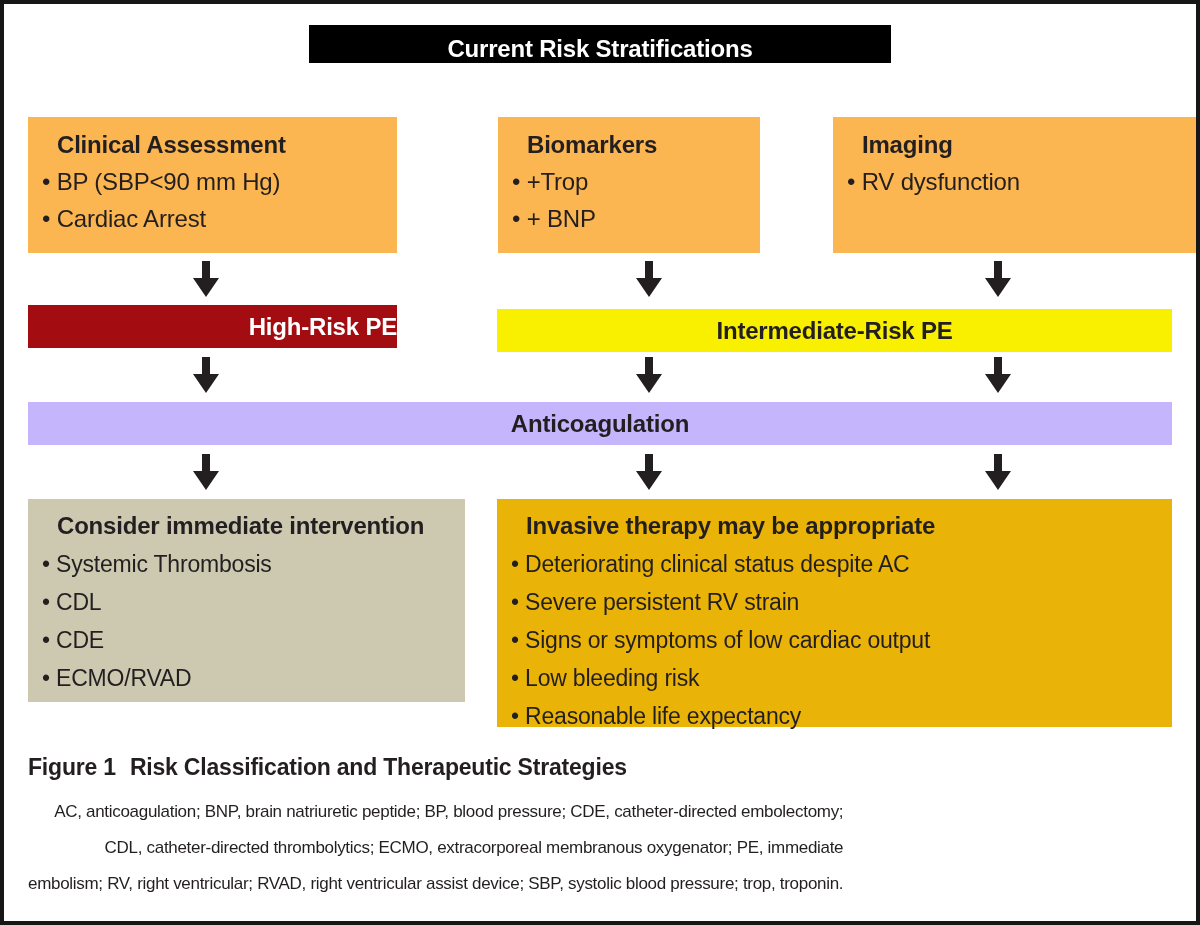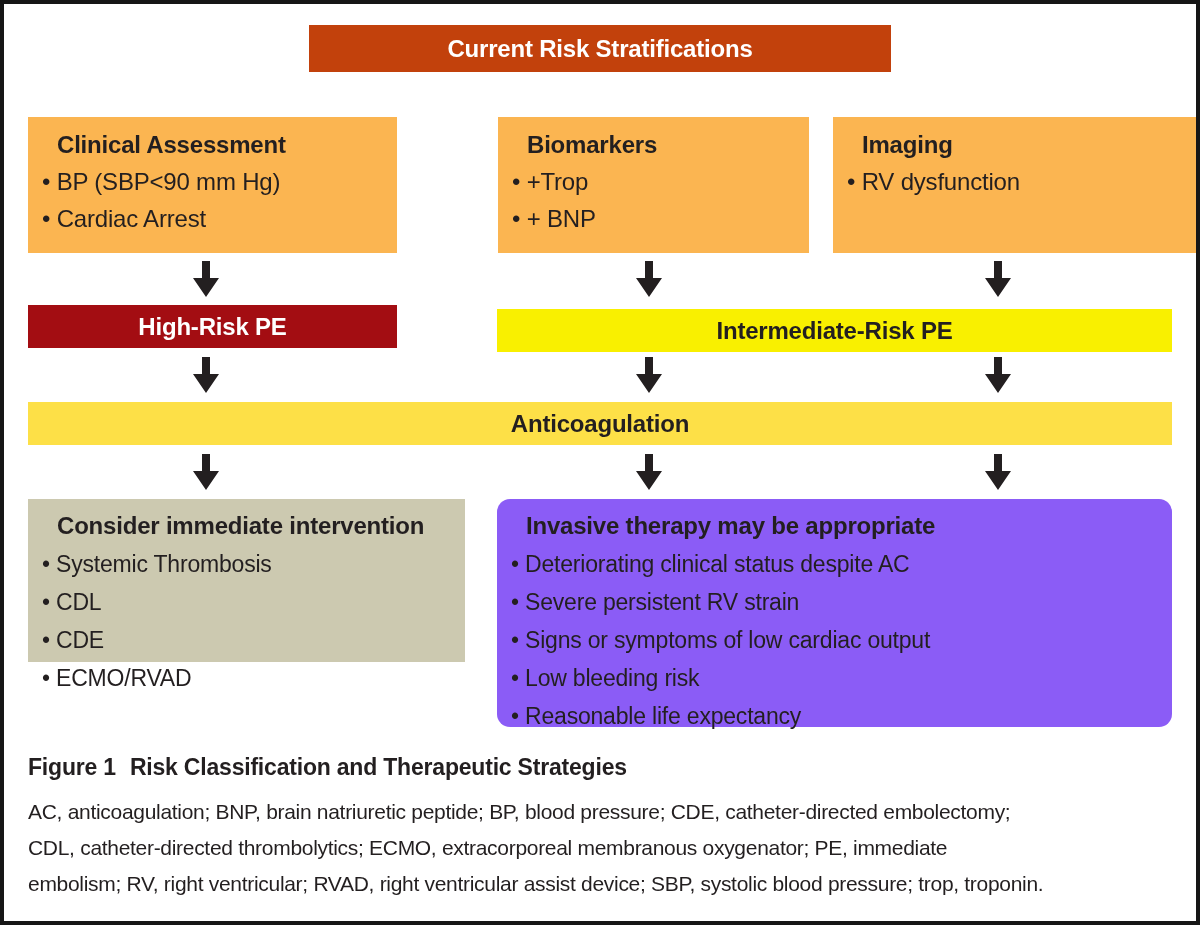--- a/index.html
+++ b/index.html
@@ -17,40 +17,40 @@
     inset: 0;
     border: 4px solid #161616;
     pointer-events: none;
     z-index: 10;
   }
 
   
   .header-bar {
     position: absolute;
     left: 309px; top: 25px;
-    width: 582px; height: 47px;
-    background: #c2410c;
+    width: 582px; height: 38px;
+    background: #000000;
     color: #ffffff;
     font-weight: bold;
     font-size: 24px;
     line-height: 47px;
     text-align: center;
     letter-spacing: -0.2px;
   }
 
   
   .tbox {
     position: absolute;
     top: 117px; height: 136px;
     background: #FBB551;
     box-sizing: border-box;
     padding: 9px 14px 0 14px;
   }
   .tbox.clinical   { left: 28px;  width: 369px; }
-  .tbox.biomarkers { left: 498px; width: 311px; }
+  .tbox.biomarkers { left: 498px; width: 262px; }
   .tbox.imaging    { left: 833px; width: 406px; }
 
   .box-title {
     font-weight: bold;
     font-size: 24px;
     line-height: 37px;
     letter-spacing: -0.2px;
     margin-left: 15px;
   }
   .bullet {
@@ -64,62 +64,63 @@
   
   .bar {
     position: absolute;
     height: 43px;
     font-weight: bold;
     font-size: 24px;
     line-height: 43px;
     text-align: center;
     letter-spacing: -0.2px;
   }
-  .bar.high         { left: 28px;  top: 305px; width: 369px;  background: #A30D12; color: #ffffff; }
+  .bar.high         { left: 28px;  top: 305px; width: 369px;  background: #A30D12; color: #ffffff; text-align: right; }
   .bar.intermediate { left: 497px; top: 309px; width: 675px;  background: #F9F000; color: #231F20; }
-  .bar.anticoag     { left: 28px;  top: 402px; width: 1144px; background: #fde047; color: #231F20; }
+  .bar.anticoag     { left: 28px;  top: 402px; width: 1144px; background: #c4b5fd; color: #231F20; }
 
   
   .arrow { position: absolute; width: 26px; height: 36px; }
   .arrow svg { display: block; }
   .row1 { top: 261px; }
   .row2 { top: 357px; }
   .row3 { top: 454px; }
   .col1 { left: 193px; }
   .col2 { left: 636px; }
   .col3 { left: 985px; }
 
   
   .obox {
     position: absolute;
     top: 499px;
     box-sizing: border-box;
     padding: 8px 14px 0 14px;
   }
-  .obox.consider { left: 28px;  width: 437px; height: 163px; background: #CCC9B0; }
-  .obox.invasive { left: 497px; width: 675px; height: 228px; background: #8b5cf6; border-radius: 13px; }
+  .obox.consider { left: 28px;  width: 437px; height: 203px; background: #CCC9B0; }
+  .obox.invasive { left: 497px; width: 675px; height: 228px; background: #eab308; }
   .obox .box-title { font-size: 24px; line-height: 38px; }
   .obox .bullet    { font-size: 23px; line-height: 38px; }
 
   
   .caption-title {
     position: absolute;
     left: 28px; top: 754px;
     font-weight: bold;
     font-size: 23px;
     letter-spacing: -0.2px;
     white-space: nowrap;
   }
   .caption-title .fig-label { margin-right: 14px; }
   .caption-body {
     position: absolute;
     left: 28px; top: 794px;
-    font-size: 21px;
+    font-size: 17px;
     line-height: 36px;
     letter-spacing: -0.3px;
+    text-align: right;
   }
   .caption-line { white-space: nowrap; }
 </style>
 </head>
 <body>
 
 <div class="figure">
 
   <div class="header-bar">Current Risk Stratifications</div>
 

